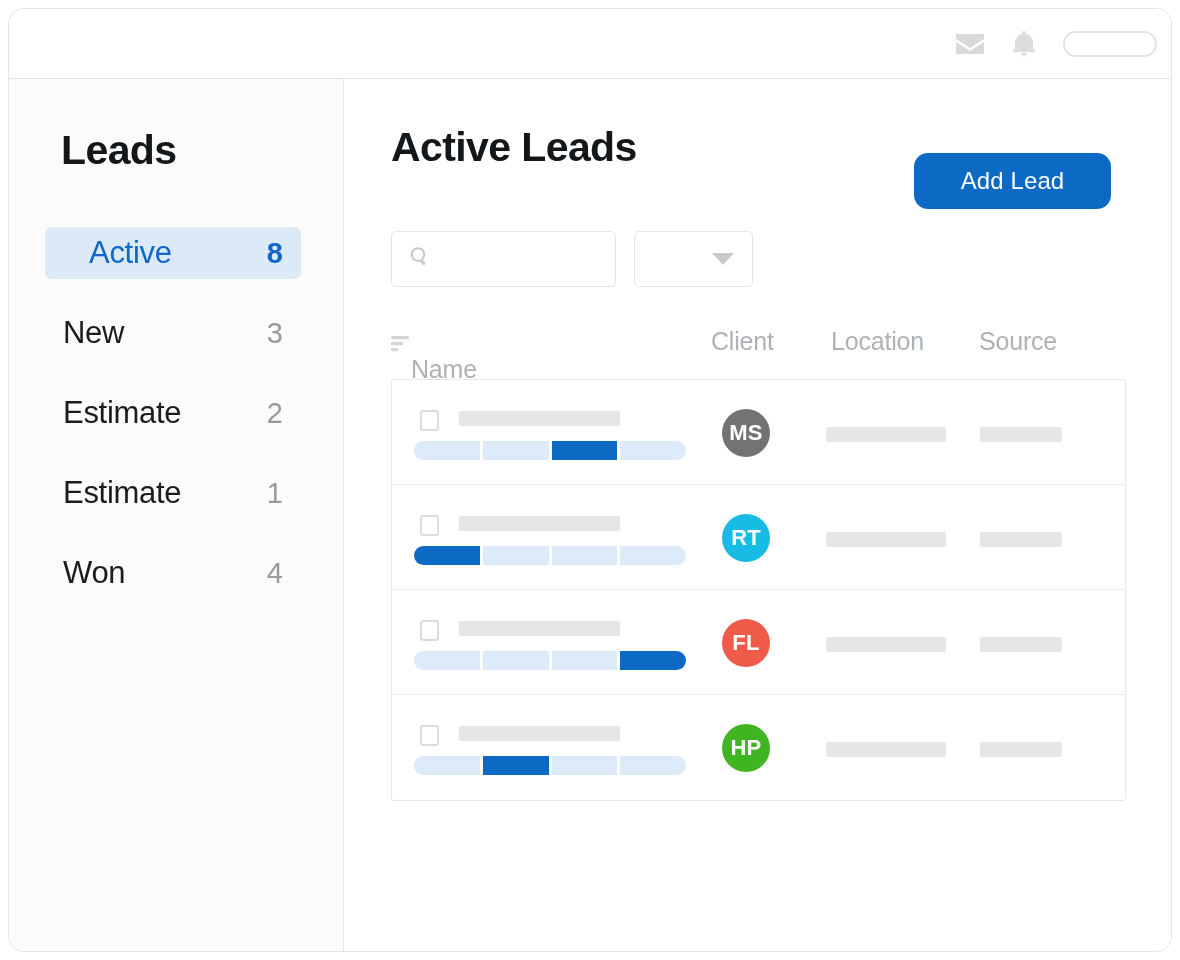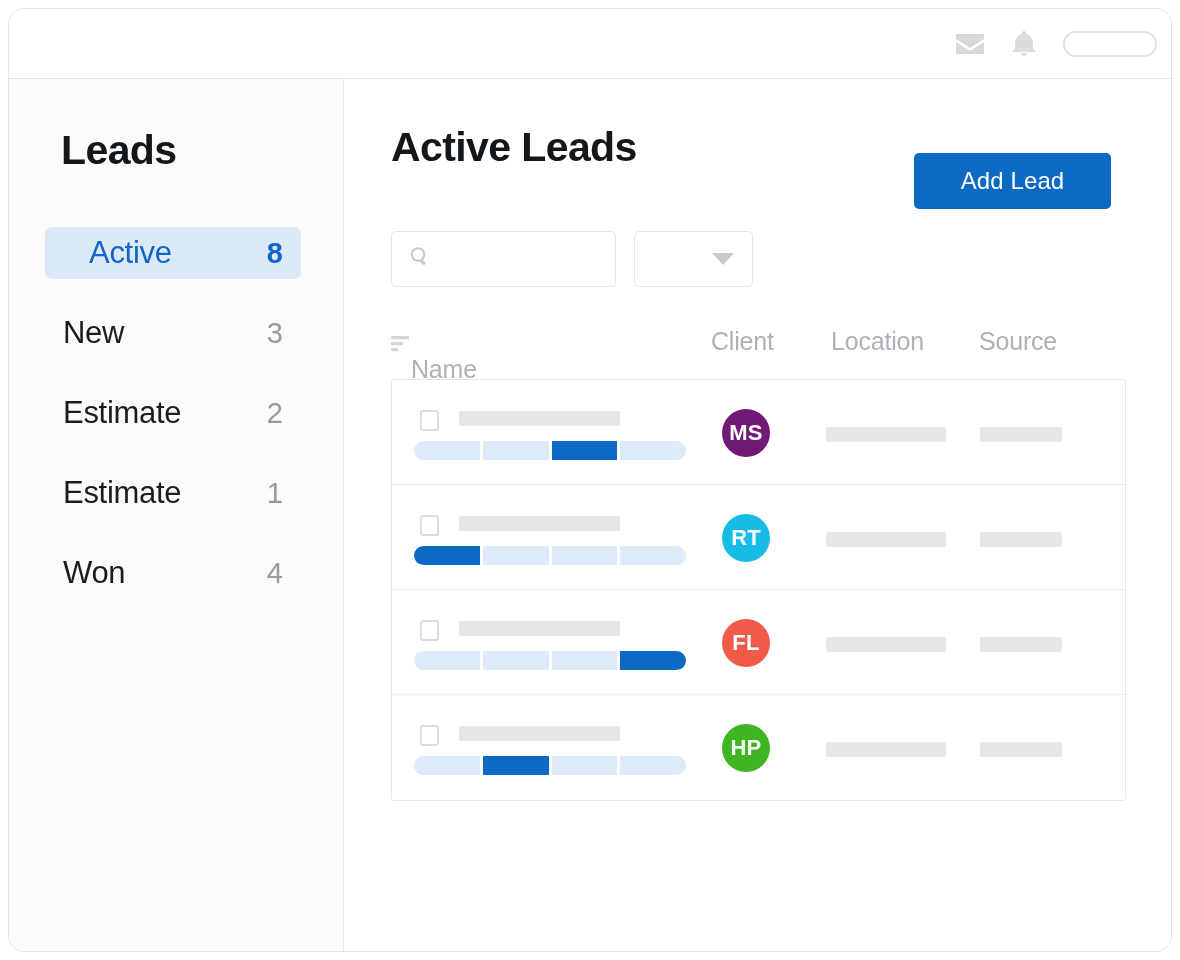--- a/index.html
+++ b/index.html
@@ -149,21 +149,21 @@
     letter-spacing: -0.6px;
   }
   .add-lead-btn {
     position: absolute;
     right: 60px;
     top: 74px;
     width: 197px;
     height: 56px;
     background: #0d6ac4;
     border: none;
-    border-radius: 5px;
+    border-radius: 14px;
     color: #ffffff;
     font-size: 24px;
     font-family: "Liberation Sans", sans-serif;
     font-weight: 500;
     cursor: pointer;
     letter-spacing: 0.1px;
   }
 
   
   .filter-row {
@@ -402,21 +402,21 @@
     <div class="table" id="leads-table">
         <div class="row">
           <div class="checkbox"></div>
           <div class="name-bar"></div>
           <div class="steps">
             <div class="step"></div>
             <div class="step"></div>
             <div class="step done"></div>
             <div class="step"></div>
           </div>
-          <div class="avatar" style="background: #701a75;">MS</div>
+          <div class="avatar" style="background: #737373;">MS</div>
           <div class="loc-bar"></div>
           <div class="src-bar"></div>
         </div>
         <div class="row">
           <div class="checkbox"></div>
           <div class="name-bar"></div>
           <div class="steps">
             <div class="step done"></div>
             <div class="step"></div>
             <div class="step"></div>

